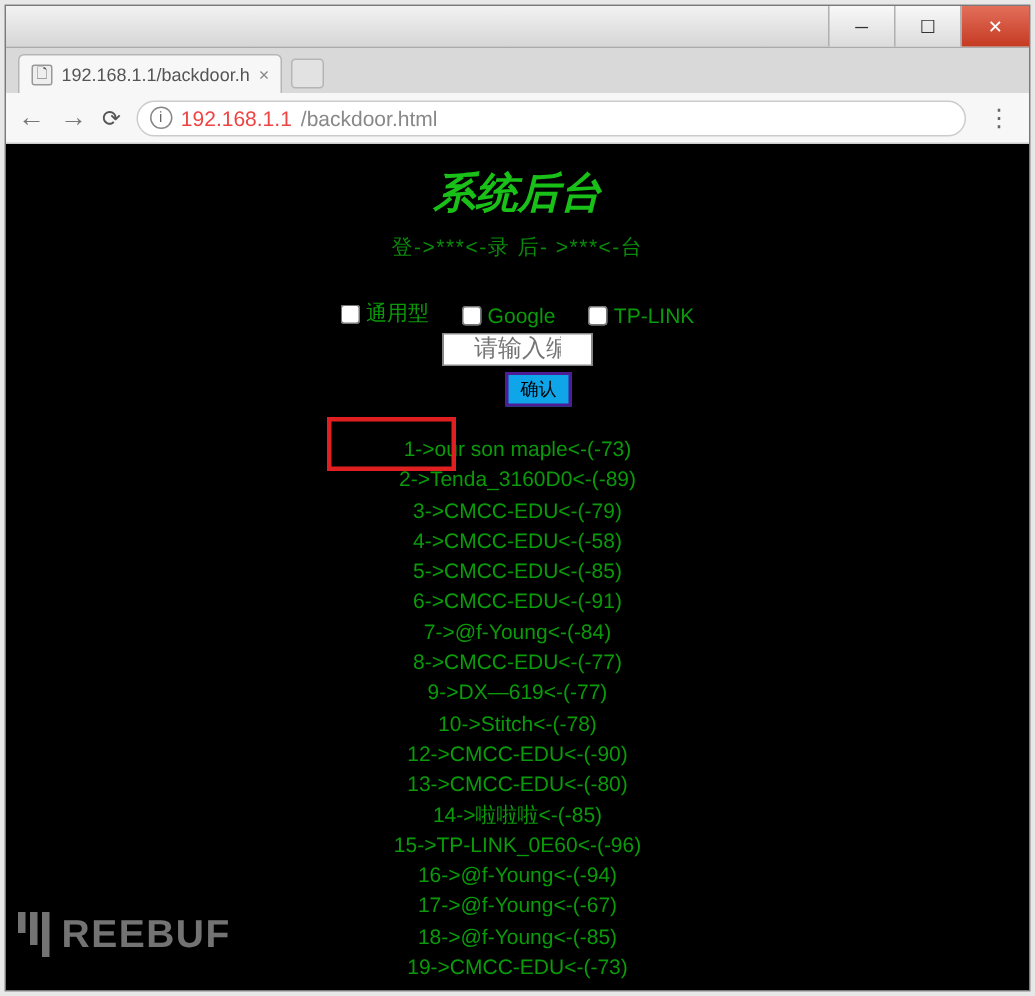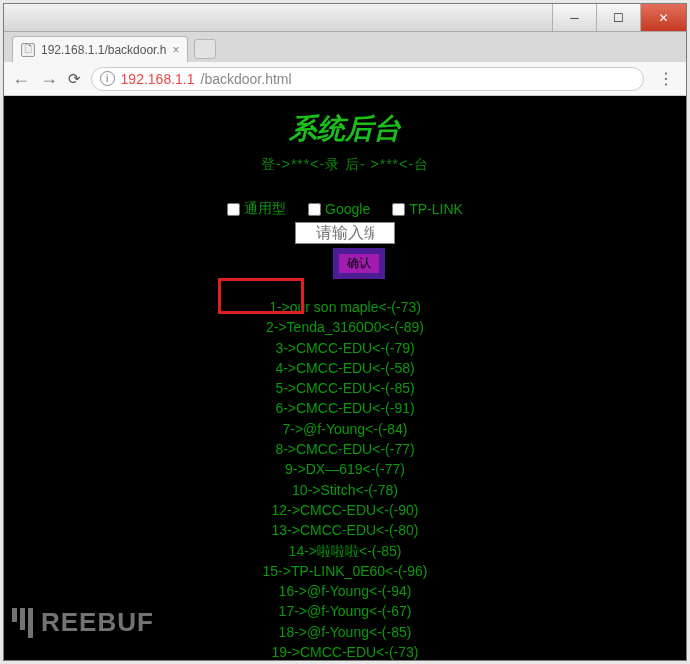--- a/index.html
+++ b/index.html
@@ -151,21 +151,21 @@
   .subtitle {
     color: #0a8a0a;
     font-size: 14px;
     margin-top: 8px;
     letter-spacing: 1px;
   }
   .options-row {
     margin-top: 26px;
     display: flex;
     justify-content: center;
-    align-items: center;
+    align-items: flex-end;
     gap: 22px;
     font-size: 14px;
     color: #0a9a0a;
   }
   .opt {
     display: flex;
     align-items: center;
     gap: 4px;
   }
   .opt input[type=checkbox]{
@@ -186,22 +186,22 @@
   }
   .input-row input[type=text]{
     width: 100px;
     font-size: 16px;
     padding: 1px 20px;
     border: 1px solid #888;
   }
   .confirm-btn {
     margin-top: 4px;
     font-size: 12px;
-    background: #a21caf;
-    border: 6px solid #4c1d95;
+    background: #0ea5e9;
+    border: 2px solid #4c1d95;
     padding: 1px 8px;
     cursor: pointer;
     margin-left: 28px;
   }
   .list {
     margin-top: 18px;
     font-size: 14px;
     color: #0a9a0a;
     line-height: 1.45;
   }

